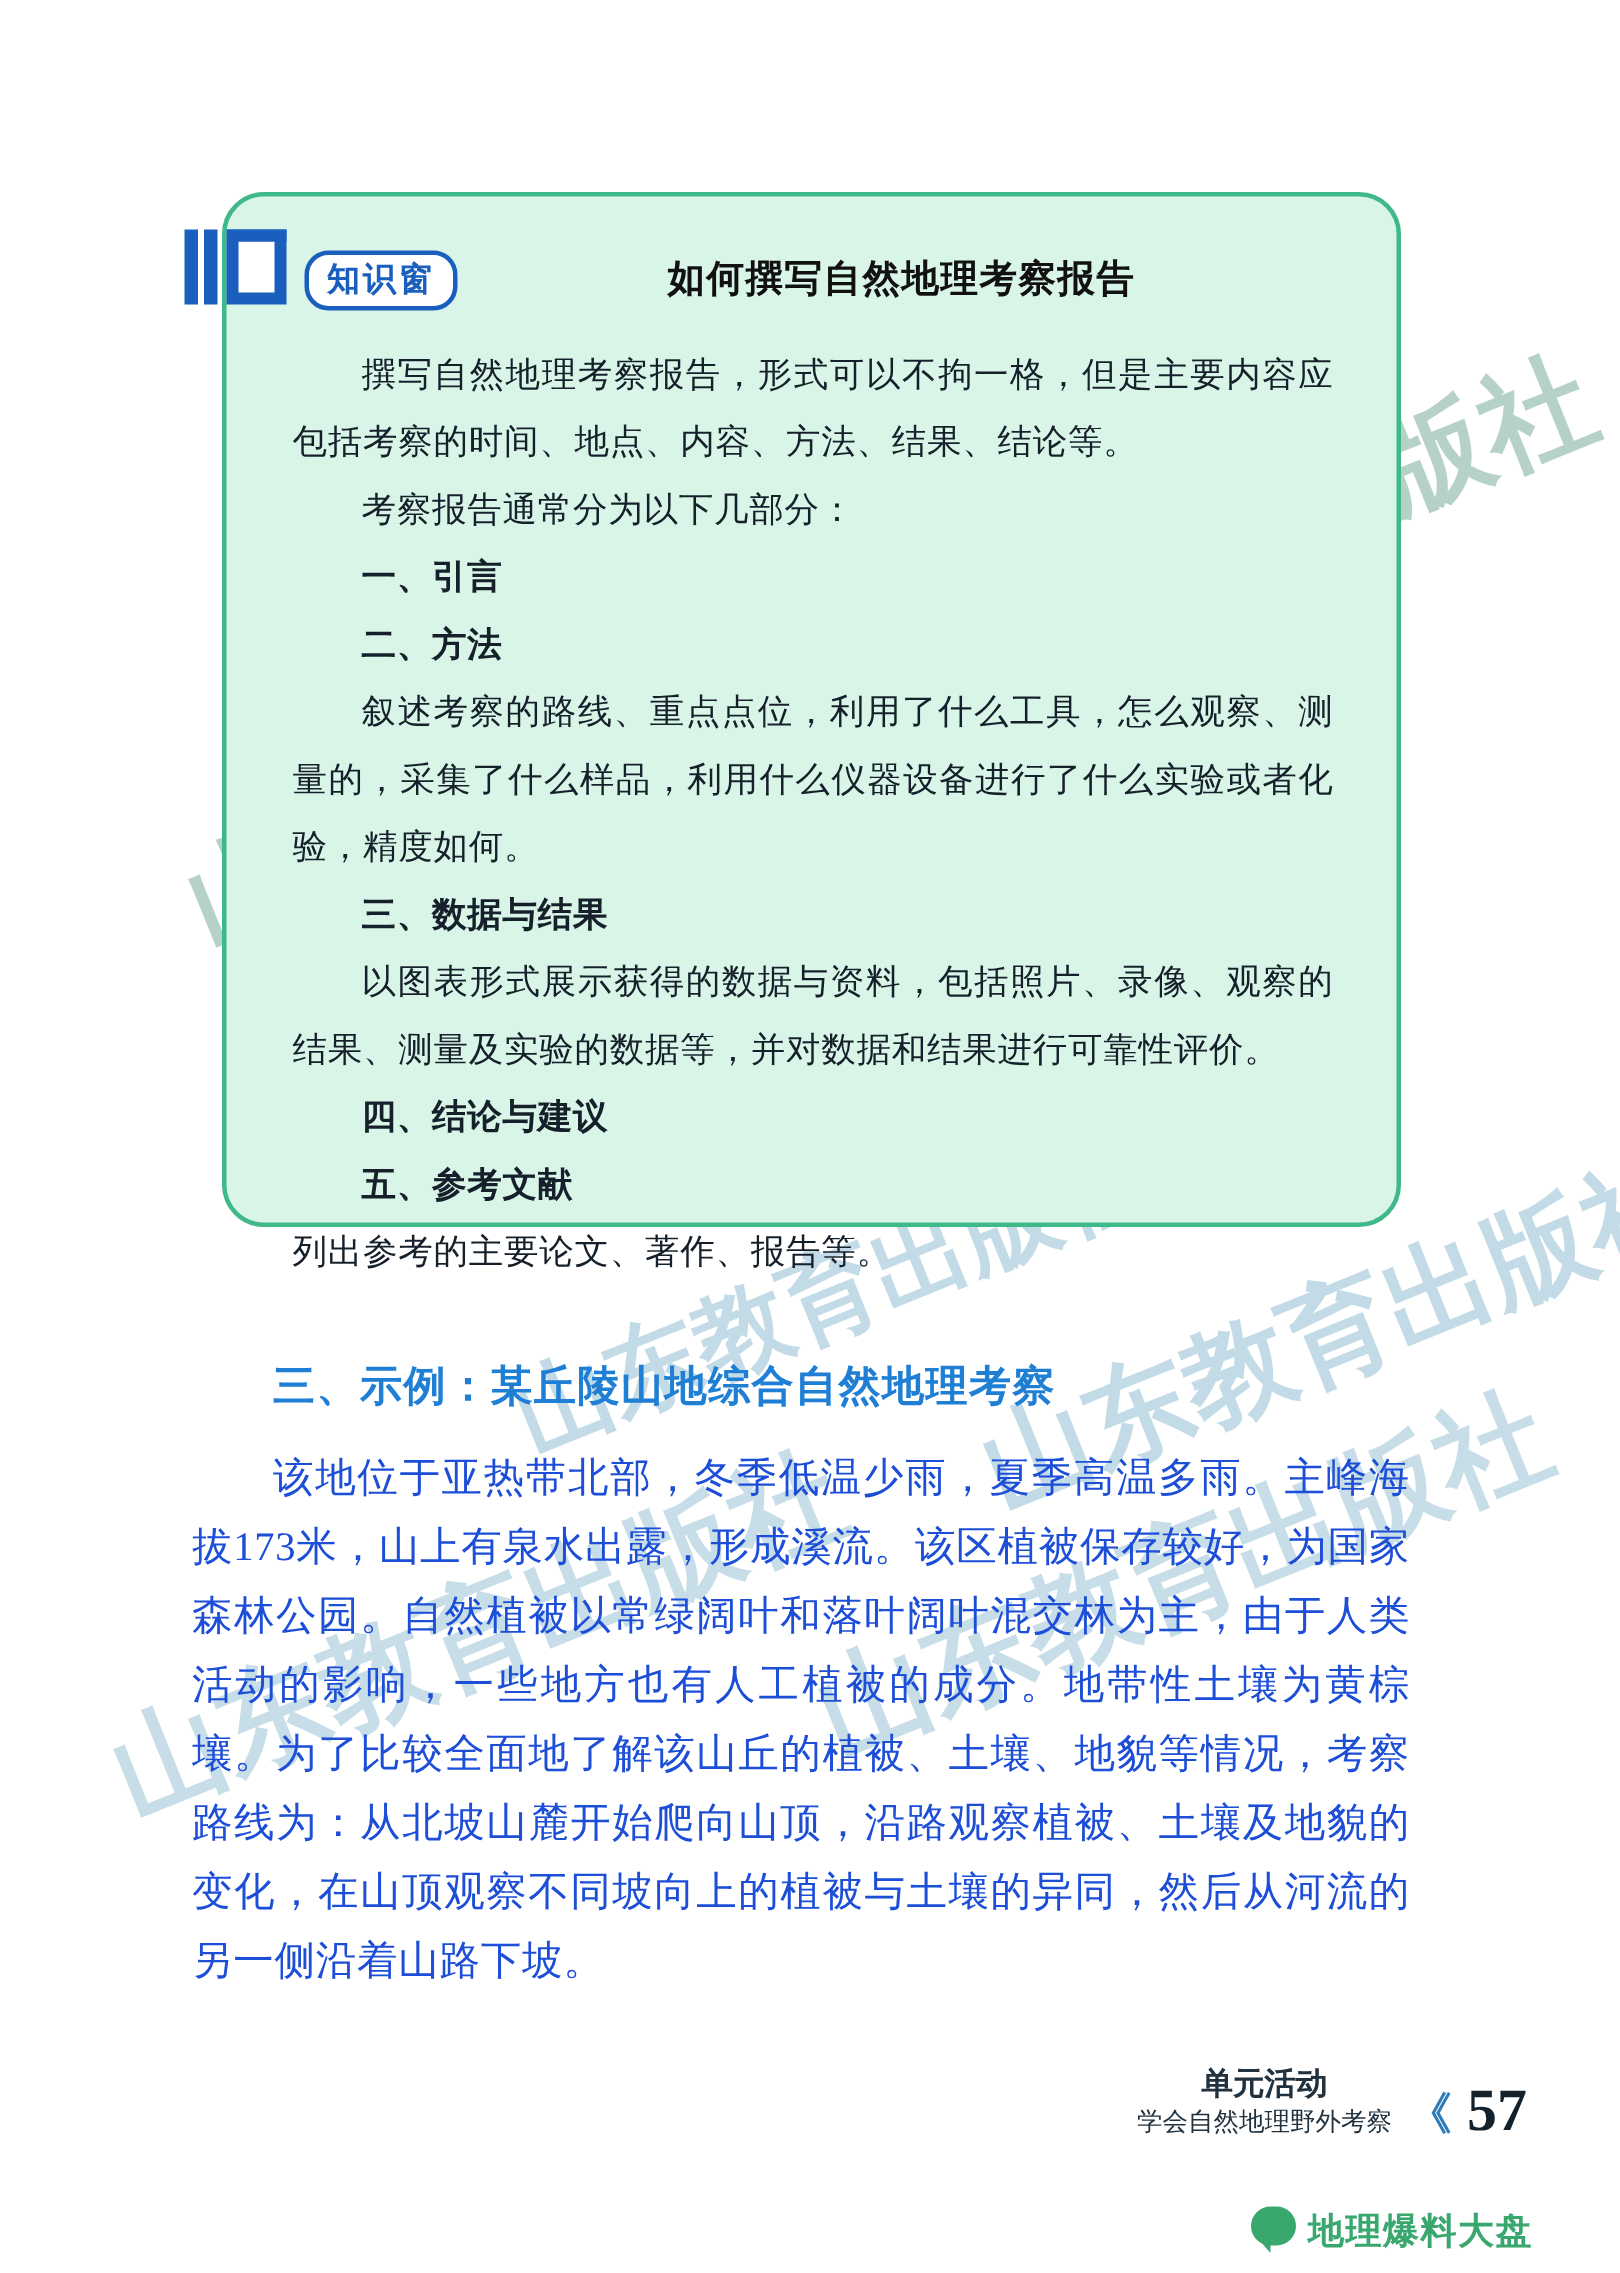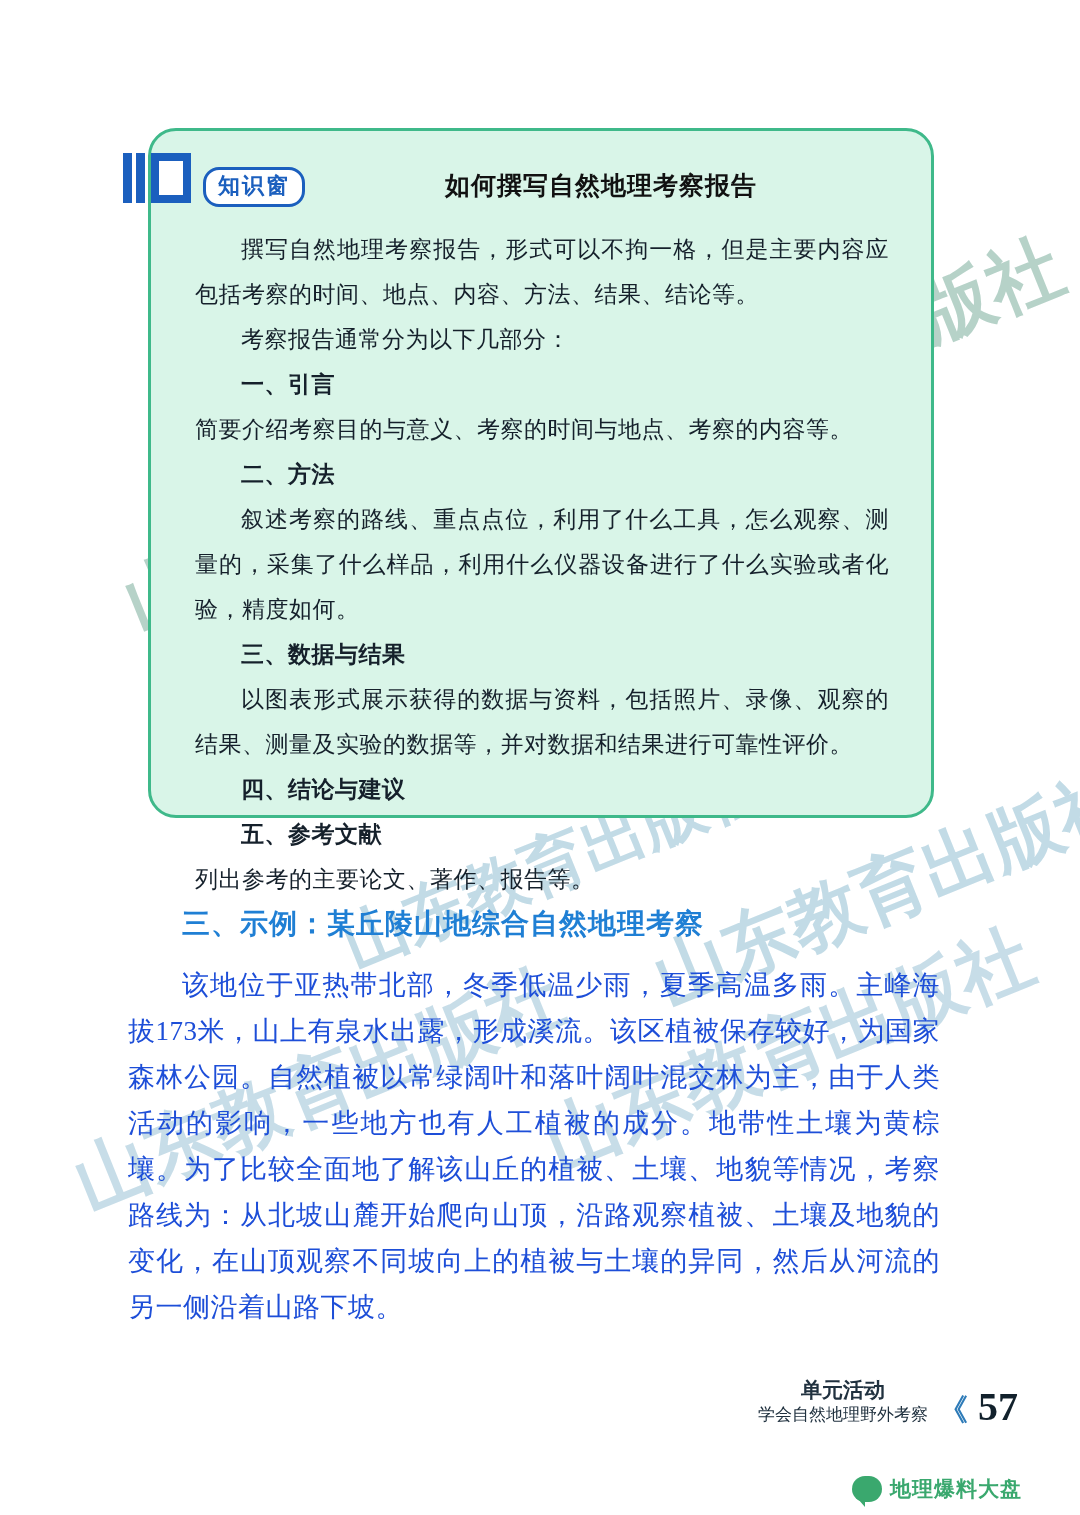--- a/index.html
+++ b/index.html
@@ -163,25 +163,25 @@
     font-weight: bold;
     color: #12212c;
     line-height: 1;
   }
 
   .wechat-stamp {
     position: absolute;
     right: 58px;
     bottom: 12px;
     display: flex;
-    align-items: center;
+    align-items: flex-start;
     gap: 8px;
     color: #3aa86e;
     font-family: "Liberation Sans", sans-serif;
-    font-size: 21px;
+    font-size: 24px;
     font-weight: bold;
     letter-spacing: 1px;
   }
   .wechat-bubble {
     width: 30px;
     height: 26px;
     border-radius: 13px;
     background: #3aa86e;
     position: relative;
   }
@@ -217,21 +217,20 @@
     </svg>
     <span class="kb-tab-label">知识窗</span>
   </div>
 
   <div class="kb-title">如何撰写自然地理考察报告</div>
 
   <div class="kb-body">
     <p class="indent">撰写自然地理考察报告，形式可以不拘一格，但是主要内容应包括考察的时间、地点、内容、方法、结果、结论等。</p>
     <p class="indent">考察报告通常分为以下几部分：</p>
     <p class="sect">一、引言</p>
-    <p>简要介绍考察目的与意义、考察的时间与地点、考察的内容等。</p>
     <p class="sect">二、方法</p>
     <p class="indent">叙述考察的路线、重点点位，利用了什么工具，怎么观察、测量的，采集了什么样品，利用什么仪器设备进行了什么实验或者化验，精度如何。</p>
     <p class="sect">三、数据与结果</p>
     <p class="indent">以图表形式展示获得的数据与资料，包括照片、录像、观察的结果、测量及实验的数据等，并对数据和结果进行可靠性评价。</p>
     <p class="sect">四、结论与建议</p>
     <p class="sect">五、参考文献</p>
     <p>列出参考的主要论文、著作、报告等。</p>
   </div>
 </div>
 

